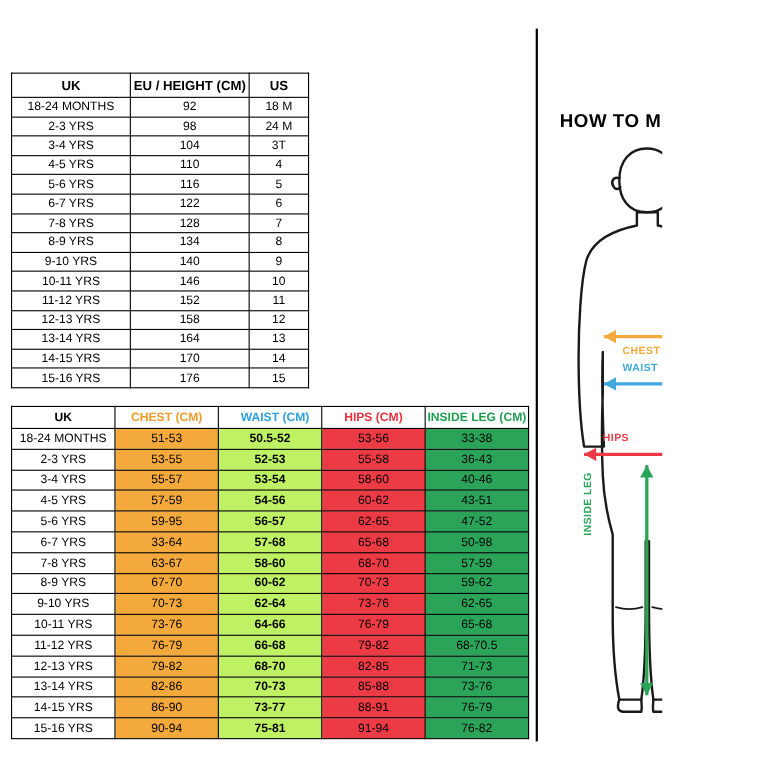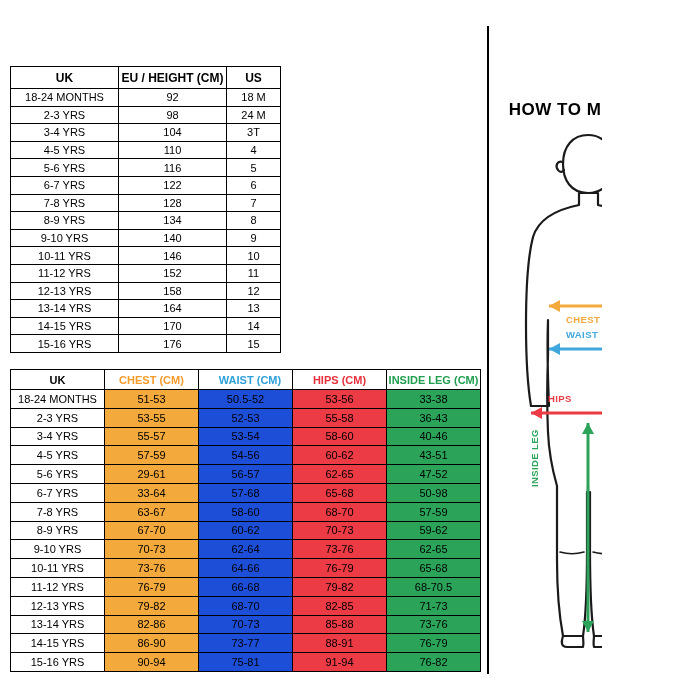--- a/index.html
+++ b/index.html
@@ -56,21 +56,21 @@
   #measure-table col.m3 { width: 94px; }
   #measure-table col.m4 { width: 94px; }
   #measure-table col.m5 { width: 94px; }
   #measure-table th { height: 20px; font-size: 11px; }
   #measure-table td { height: 18.8px; }
   #measure-table th.h-chest { color: #F49B2A; }
   #measure-table th.h-waist { color: #2EA0DA; padding-left: 9px; }
   #measure-table th.h-hips  { color: #E8303C; }
   #measure-table th.h-leg   { color: #1F9E4F; }
   #measure-table td.chest { background: #F4A93D; color: #000; }
-  #measure-table td.waist { background: #1d4ed8; color: #000; }
+  #measure-table td.waist { background: #bef264; color: #000; font-weight: bold; }
   #measure-table td.hips  { background: #EC3B44; color: #000; }
   #measure-table td.leg   { background: #2BA45A; color: #000; }
 
   
   #divider {
     position: absolute;
     left: 487px; top: 26px;
     width: 2px; height: 648px;
     background: #000;
   }
@@ -253,21 +253,21 @@
         </tr>
       <tr>
           <td>4-5 YRS</td>
           <td class="chest">57-59</td>
           <td class="waist">54-56</td>
           <td class="hips">60-62</td>
           <td class="leg">43-51</td>
         </tr>
       <tr>
           <td>5-6 YRS</td>
-          <td class="chest">29-61</td>
+          <td class="chest">59-95</td>
           <td class="waist">56-57</td>
           <td class="hips">62-65</td>
           <td class="leg">47-52</td>
         </tr>
       <tr>
           <td>6-7 YRS</td>
           <td class="chest">33-64</td>
           <td class="waist">57-68</td>
           <td class="hips">65-68</td>
           <td class="leg">50-98</td>

